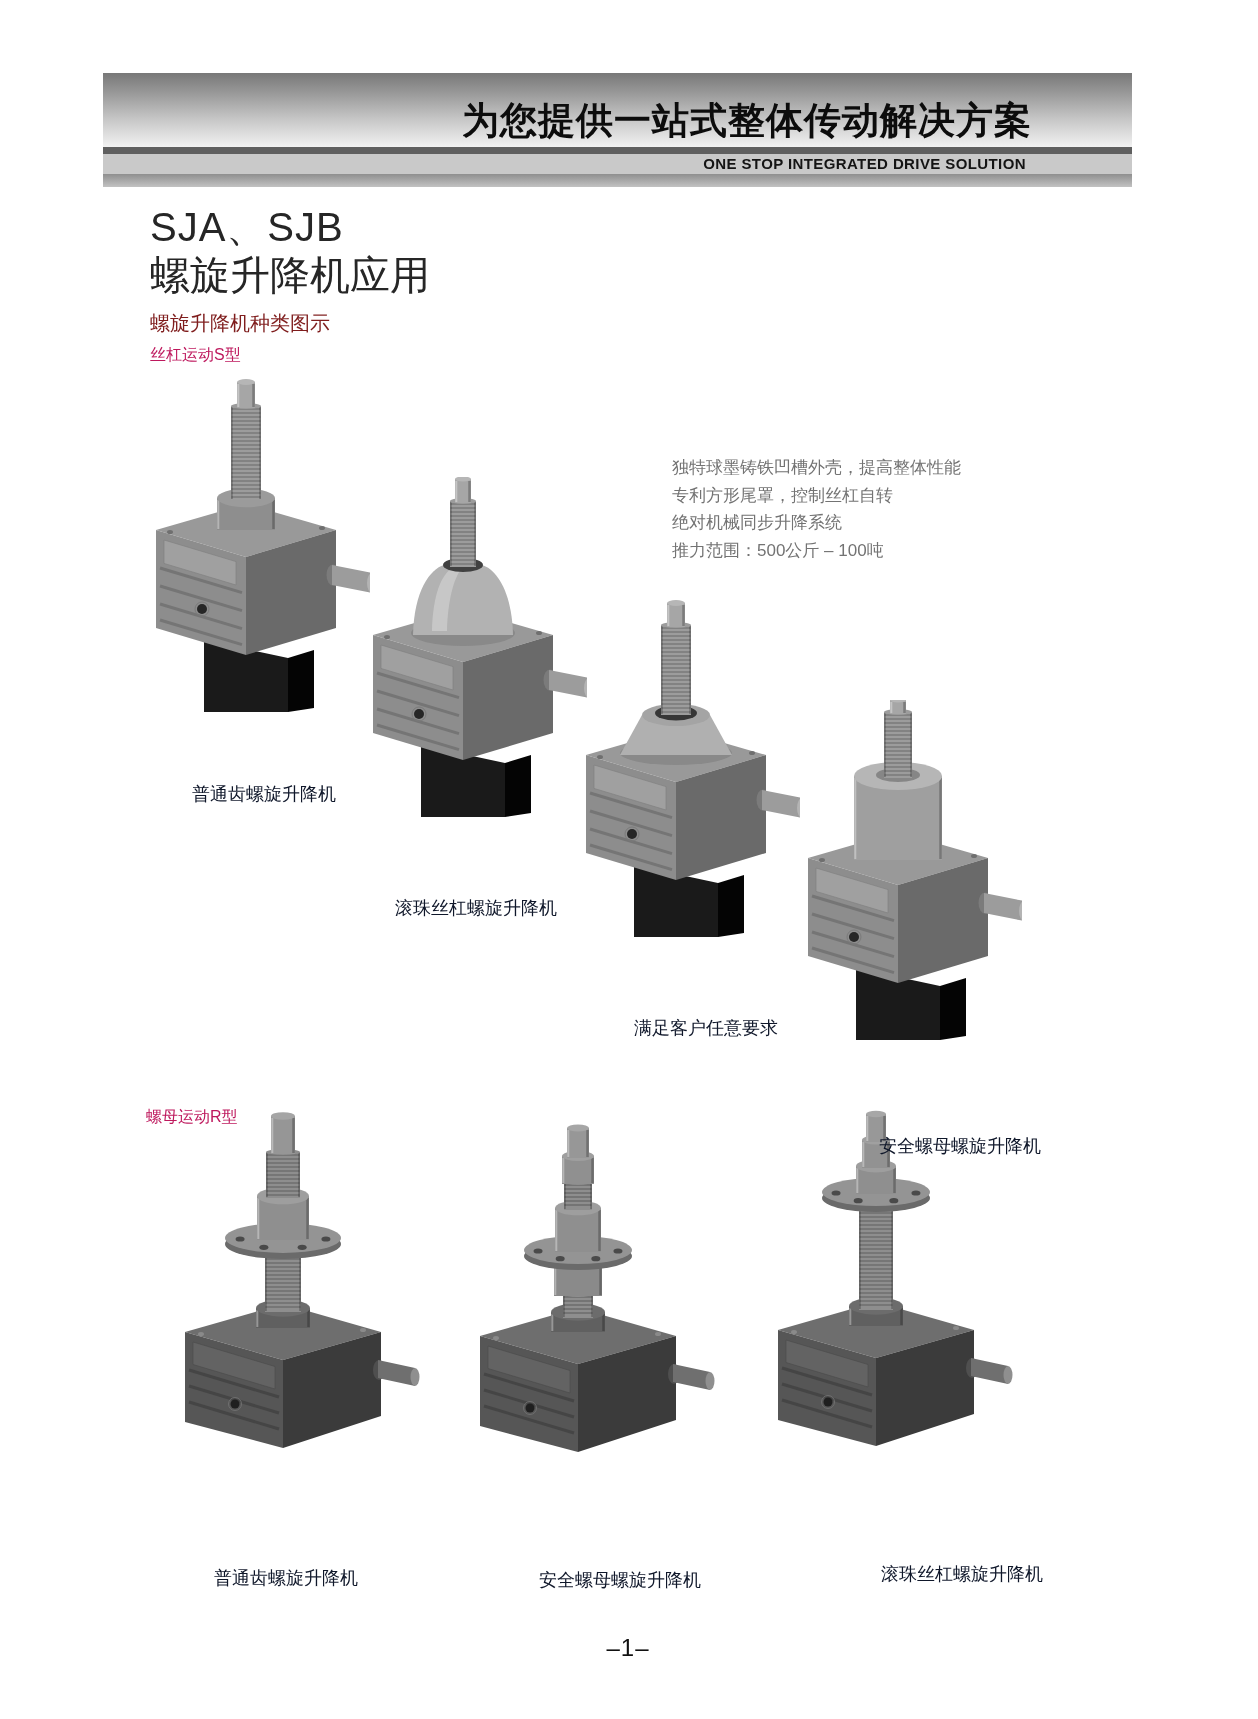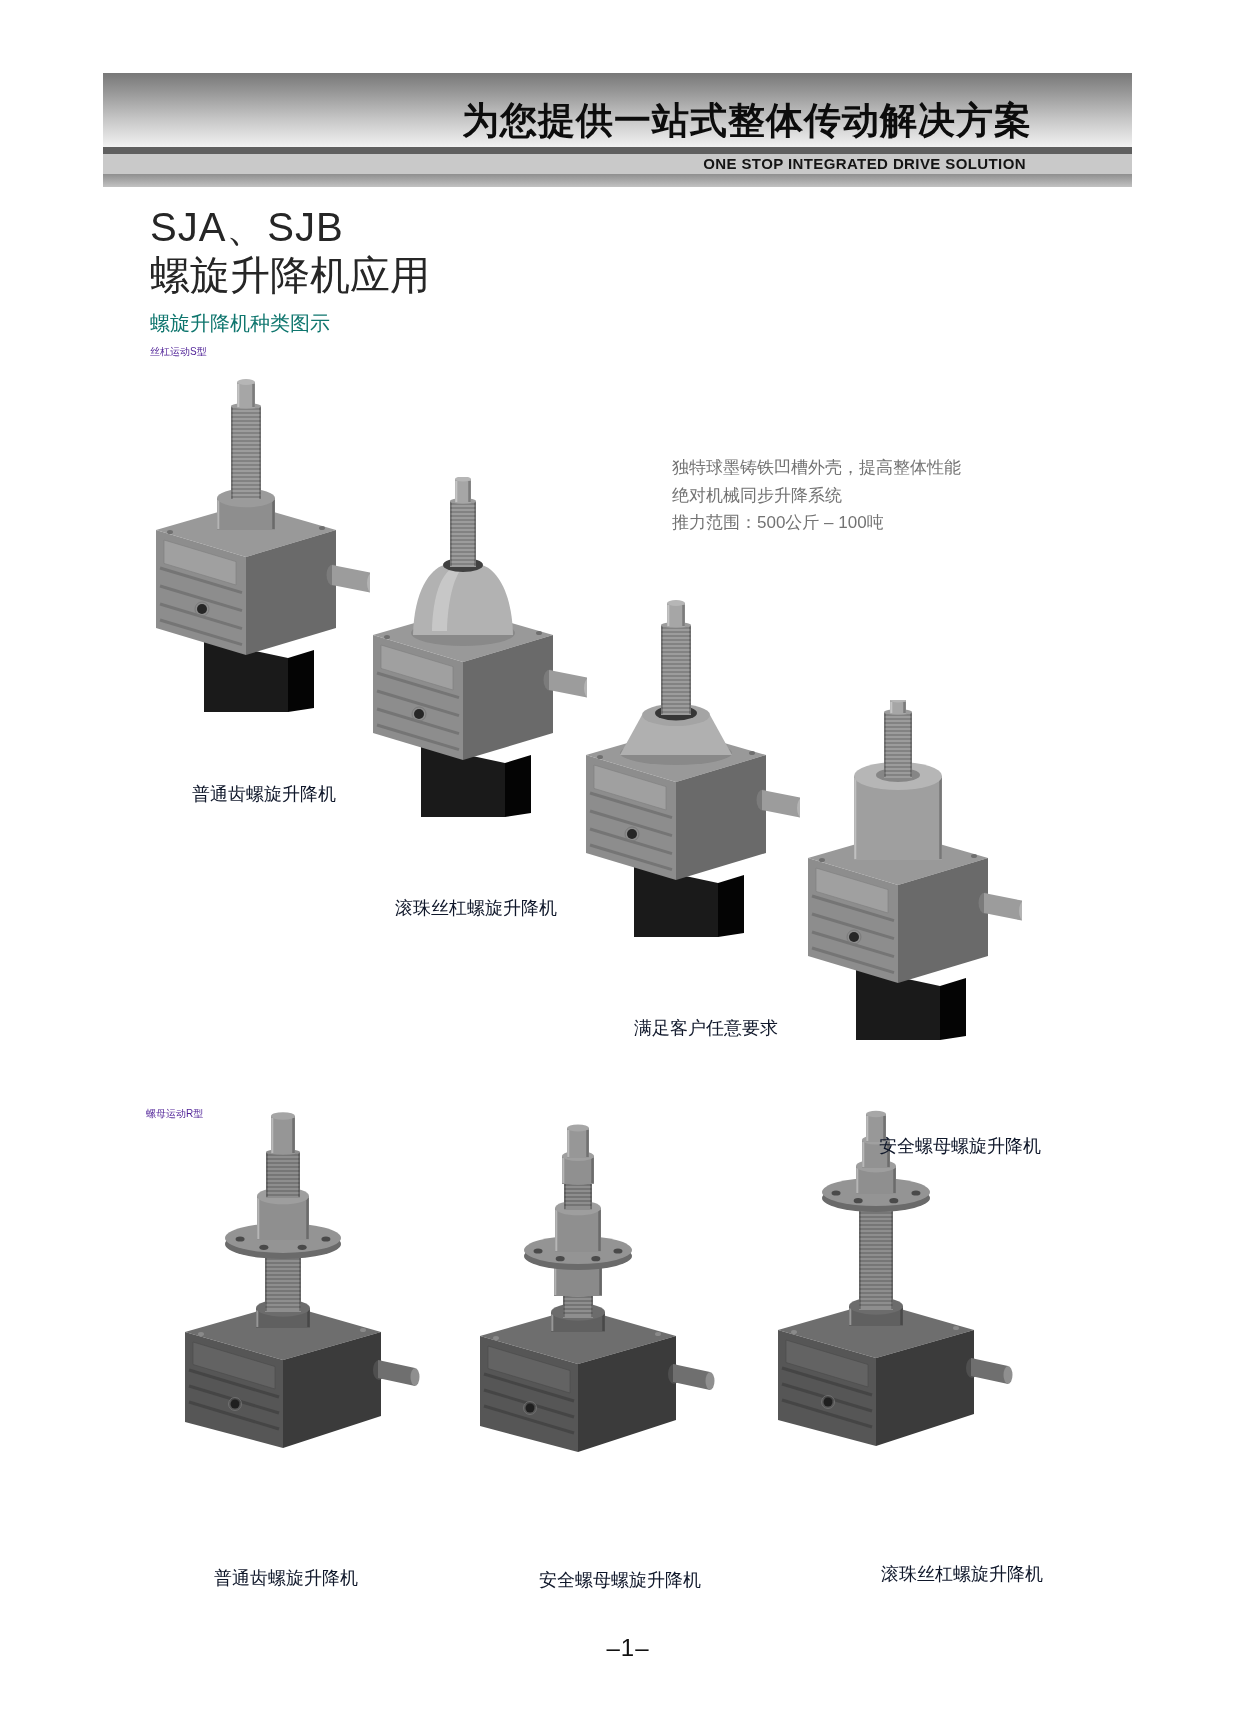--- a/index.html
+++ b/index.html
@@ -15,22 +15,22 @@
   .hdr-line{left:103px;top:147px;width:1029px;height:7px;background:#5f5f5f;}
   .hdr-strip{left:103px;top:154px;width:1029px;height:20px;background:#c9c9c9;}
   .hdr-en{position:absolute;right:106px;top:1px;font-weight:bold;font-size:15px;
           letter-spacing:.4px;color:#141414;white-space:nowrap;margin-left:26px;}
   .hdr-band2{left:103px;top:174px;width:1029px;height:13px;
              background:linear-gradient(to bottom,#8f8f8f,#c2c2c2);}
 
   
   .model-line{left:150px;top:200px;font-size:40px;letter-spacing:1px;color:#262626;}
   .page-title{left:150px;top:248px;font-size:40px;color:#262626;}
-  .page-sub{left:150px;top:310px;font-size:20px;color:#0f766e;}
-  .seclabel{position:absolute;font-size:10px;color:#4c1d95;white-space:nowrap;}
+  .page-sub{left:150px;top:310px;font-size:20px;color:#7f1d1d;}
+  .seclabel{position:absolute;font-size:16px;color:#be185d;white-space:nowrap;}
 
   
   .features{left:672px;top:454px;}
   .feat{font-size:17px;line-height:27.5px;color:#737373;white-space:nowrap;}
 
   .caption{position:absolute;transform:translateX(-50%);font-size:18px;color:#0f172a;white-space:nowrap;}
 
   figure.product{position:absolute;margin:0;padding:0;}
   figure.product svg{display:block;width:100%;height:100%;}
 
@@ -51,20 +51,21 @@
   <div class="abs hdr-band2"></div>
 
   <div class="abs page-title">螺旋升降机应用</div>
   <div class="abs model-line">SJA、SJB</div>
   <div class="abs page-sub">螺旋升降机种类图示</div>
   <div class="seclabel" style="left:150px;top:345px;">丝杠运动S型</div>
   <div class="seclabel" style="left:146px;top:1107px;">螺母运动R型</div>
 
   <div class="abs features">
     <div class="feat">独特球墨铸铁凹槽外壳，提高整体性能</div>
+    <div class="feat">专利方形尾罩，控制丝杠自转</div>
     <div class="feat">绝对机械同步升降系统</div>
     <div class="feat">推力范围：500公斤 – 100吨</div>
   </div>
 
   <figure class="product" style="left:130px;top:372px;width:240px;height:340px;">
     <svg viewBox="0 0 240 340">
         <polygon points="74,268 158,286 158,340 74,340" fill="#1a1a1a"></polygon>
         <polygon points="158,286 184,278 184,336 158,340" fill="#040404"></polygon>
         <polygon points="26,158 116,132 206,158 116,185" fill="#999999"></polygon>
         <polygon points="26,158 116,185 116,283 26,256" fill="#8d8d8d"></polygon>

